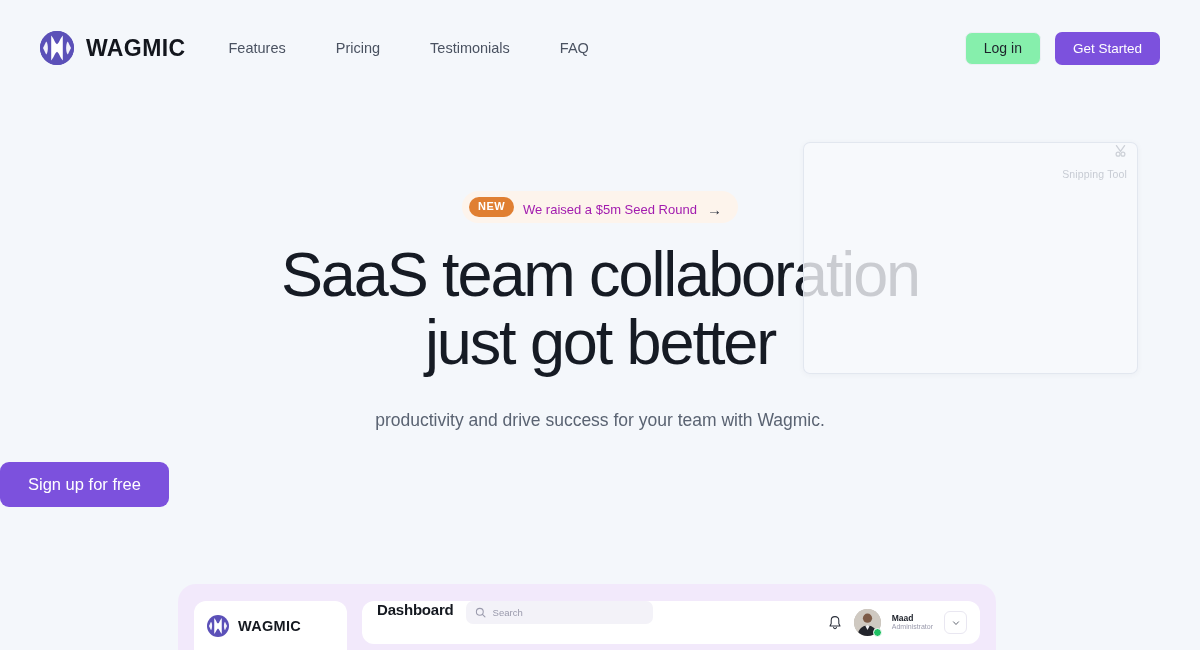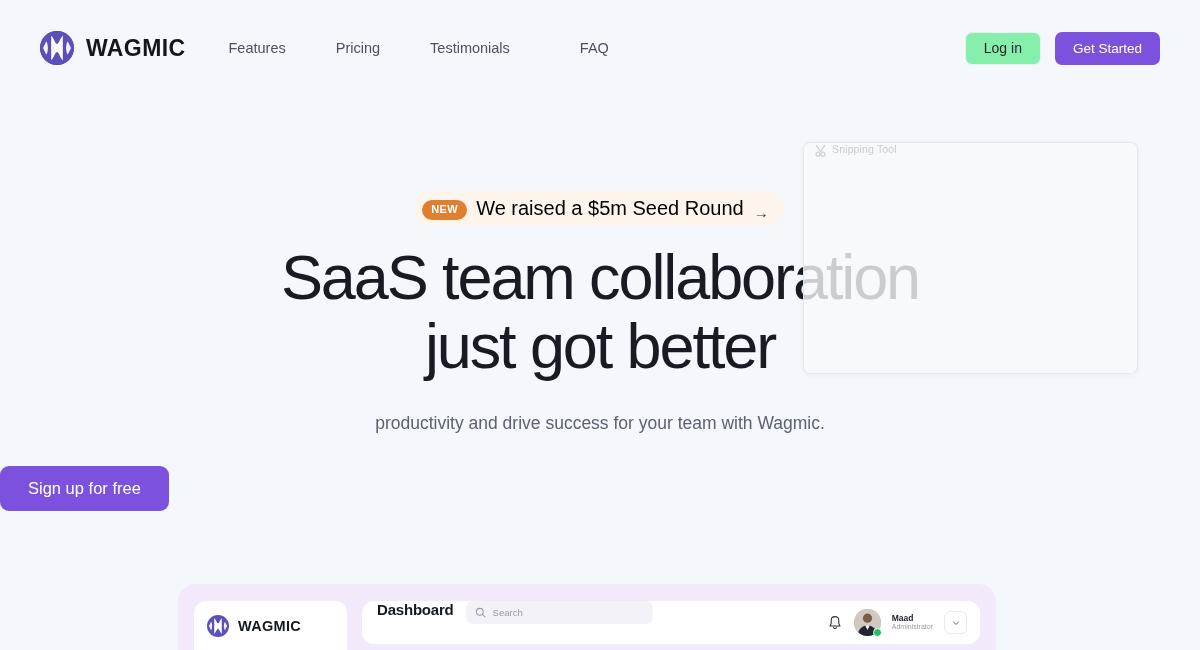--- a/index.html
+++ b/index.html
@@ -62,21 +62,21 @@
   }
   .nav-link {
     font-size: 14.5px;
     color: #4a5261;
     text-decoration: none;
     padding: 8px 0;
     margin-right: 50px;
     cursor: pointer;
     white-space: nowrap;
   }
-  .nav-link:last-child { margin-right: 0; margin-left: 20px; }
+  .nav-link:last-child { margin-right: 0; }
 
   .nav-actions {
     margin-left: auto;
     display: flex;
     align-items: center;
     gap: 14px;
   }
 
   .btn-login {
     background: #86efac;
@@ -132,22 +132,22 @@
     background: #e07f32;
     color: #fff;
     font-size: 11px;
     font-weight: bold;
     letter-spacing: 0.4px;
     border-radius: 999px;
     padding: 3px 9px;
     line-height: 1.25;
   }
   .announce-text {
-    font-size: 20px;
-    color: #000000;
+    font-size: 13px;
+    color: #a21caf;
   }
   .announce-arrow {
     font-size: 15px;
     color: #2d3340;
     line-height: 1;
     margin-left: 1px;
   }
 
   .headline {
     margin-top: 17px;
@@ -186,24 +186,25 @@
     left: 803px; top: 142px;
     width: 335px; height: 232px;
     background: rgba(247, 249, 252, 0.80);
     border: 1px solid rgba(222, 228, 237, 0.85);
     border-radius: 7px;
     box-shadow: 0 1px 6px rgba(30, 40, 60, 0.045);
     overflow: hidden;
   }
   .snip-titlebar {
     display: flex;
-    align-items: flex-start;
-    gap: 5px;
+    align-items: flex-end;
+    gap: 12px;
     height: 30px;
     padding: 0 10px;
+    flex-direction: column;
   }
   .snip-icon { width: 13px; height: 13px; opacity: 0.30; display: block; }
   .snip-title {
     font-size: 10.5px;
     color: rgba(120, 130, 145, 0.38);
     letter-spacing: 0.15px;
     white-space: nowrap;
   }
 
   

